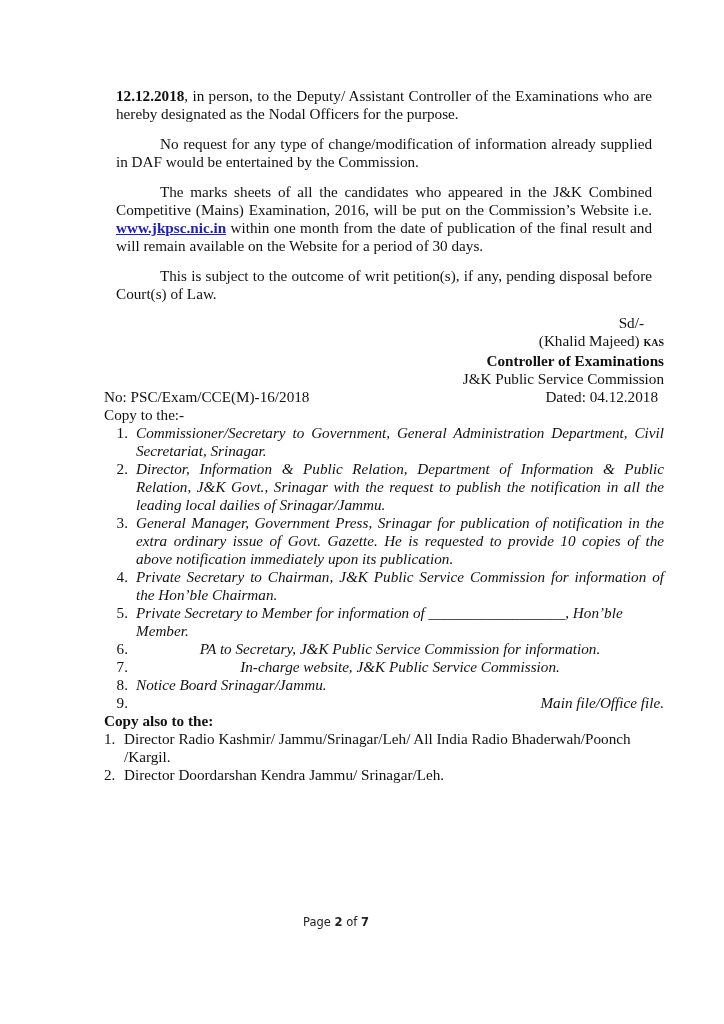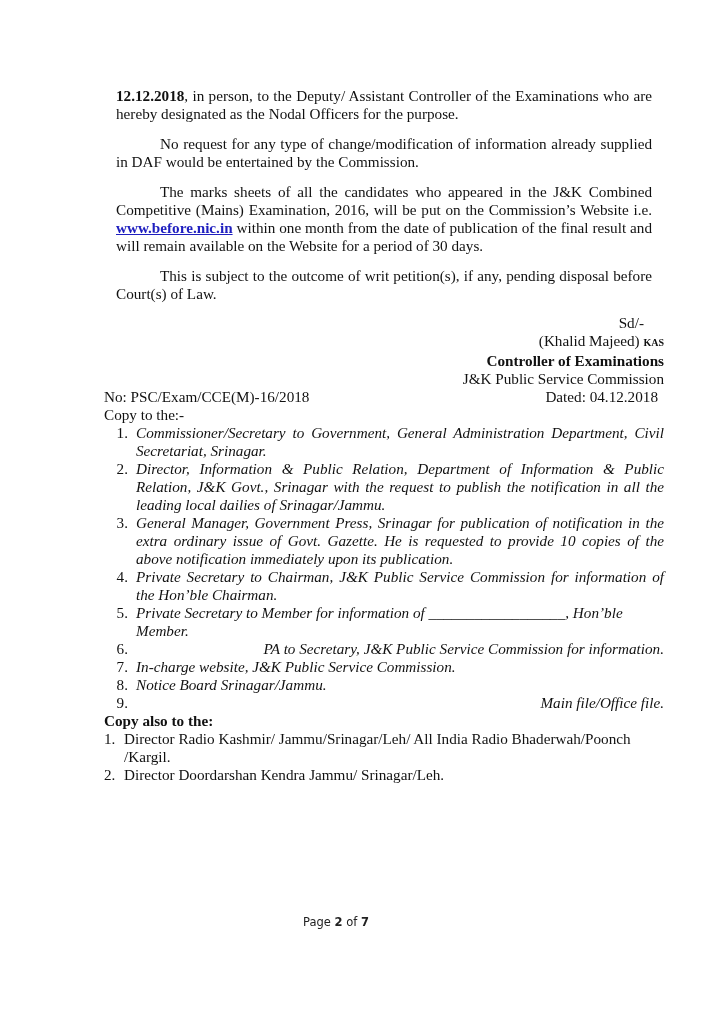--- a/index.html
+++ b/index.html
@@ -88,21 +88,21 @@
   </style>
 </head>
 <body>
 
 <div class="page">
 
   <p class="para"><span class="bold">12.12.2018</span><span>, in person, to the Deputy/ Assistant Controller of the Examinations who are hereby designated as the Nodal Officers for the purpose.</span></p>
 
   <p class="para indent">No request for any type of change/modification of information already supplied in DAF would be entertained by the Commission.</p>
 
-  <p class="para indent"><span>The marks sheets of all the candidates who appeared in the  J&amp;K Combined Competitive (Mains) Examination, 2016, will be put on the Commission’s Website  i.e. </span><a class="link">www.before.nic.in</a><span> within one month from the date of publication of the final result and will remain available on the Website for a period of 30 days.</span></p>
+  <p class="para indent"><span>The marks sheets of all the candidates who appeared in the  J&amp;K Combined Competitive (Mains) Examination, 2016, will be put on the Commission’s Website  i.e. </span><a class="link">www.jkpsc.nic.in</a><span> within one month from the date of publication of the final result and will remain available on the Website for a period of 30 days.</span></p>
 
   <p class="para indent">This is subject to the outcome of writ petition(s), if any, pending disposal before Court(s) of Law.</p>
 
   <div class="sig">
     <div class="sd">Sd/-</div>
     <div><span>(Khalid Majeed)</span> <span class="small-caps">KAS</span></div>
     <div class="bold">Controller of Examinations</div>
   </div>
 
   <div class="ref-row">
@@ -131,25 +131,25 @@
     <li>
         <span class="num">4.</span>
         <span class="txt">Private Secretary to Chairman, J&amp;K Public Service Commission for information of the Hon’ble Chairman.</span>
       </li>
     <li>
         <span class="num">5.</span>
         <span class="txt" style="text-align:left">Private Secretary to Member for information of __________________, Hon’ble Member.</span>
       </li>
     <li>
         <span class="num">6.</span>
-        <span class="txt" style="text-align:right">PA to Secretary, J&amp;K Public Service Commission for information.</span>
+        <span class="txt" style="text-align:center">PA to Secretary, J&amp;K Public Service Commission for information.</span>
       </li>
     <li>
         <span class="num">7.</span>
-        <span class="txt" style="text-align:left">In-charge website, J&amp;K Public Service Commission.</span>
+        <span class="txt" style="text-align:center">In-charge website, J&amp;K Public Service Commission.</span>
       </li>
     <li>
         <span class="num">8.</span>
         <span class="txt" style="text-align:left">Notice Board Srinagar/Jammu.</span>
       </li>
     <li>
         <span class="num">9.</span>
         <span class="txt" style="text-align:right">Main file/Office file.</span>
       </li>
   </ol>

